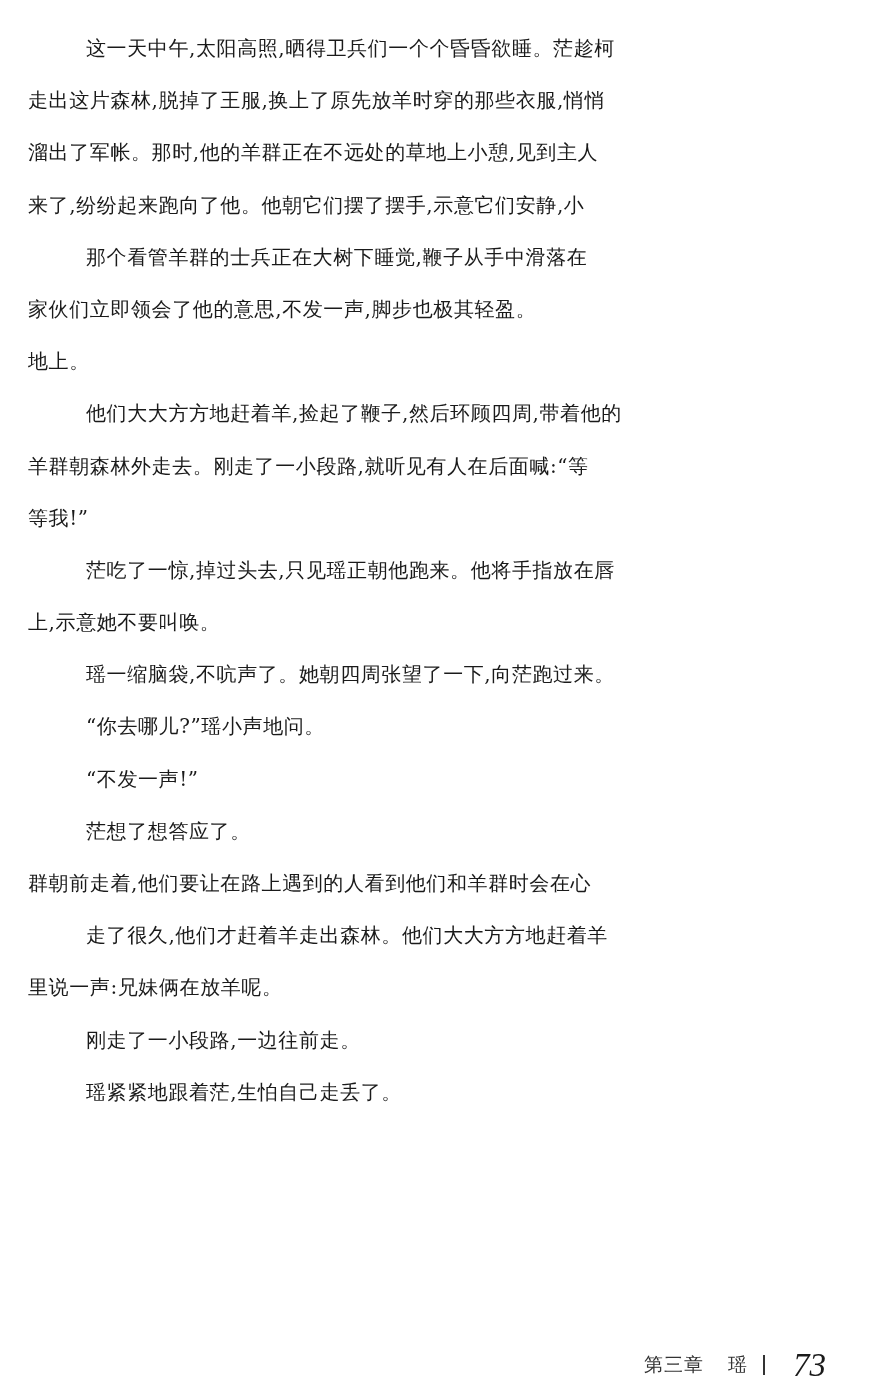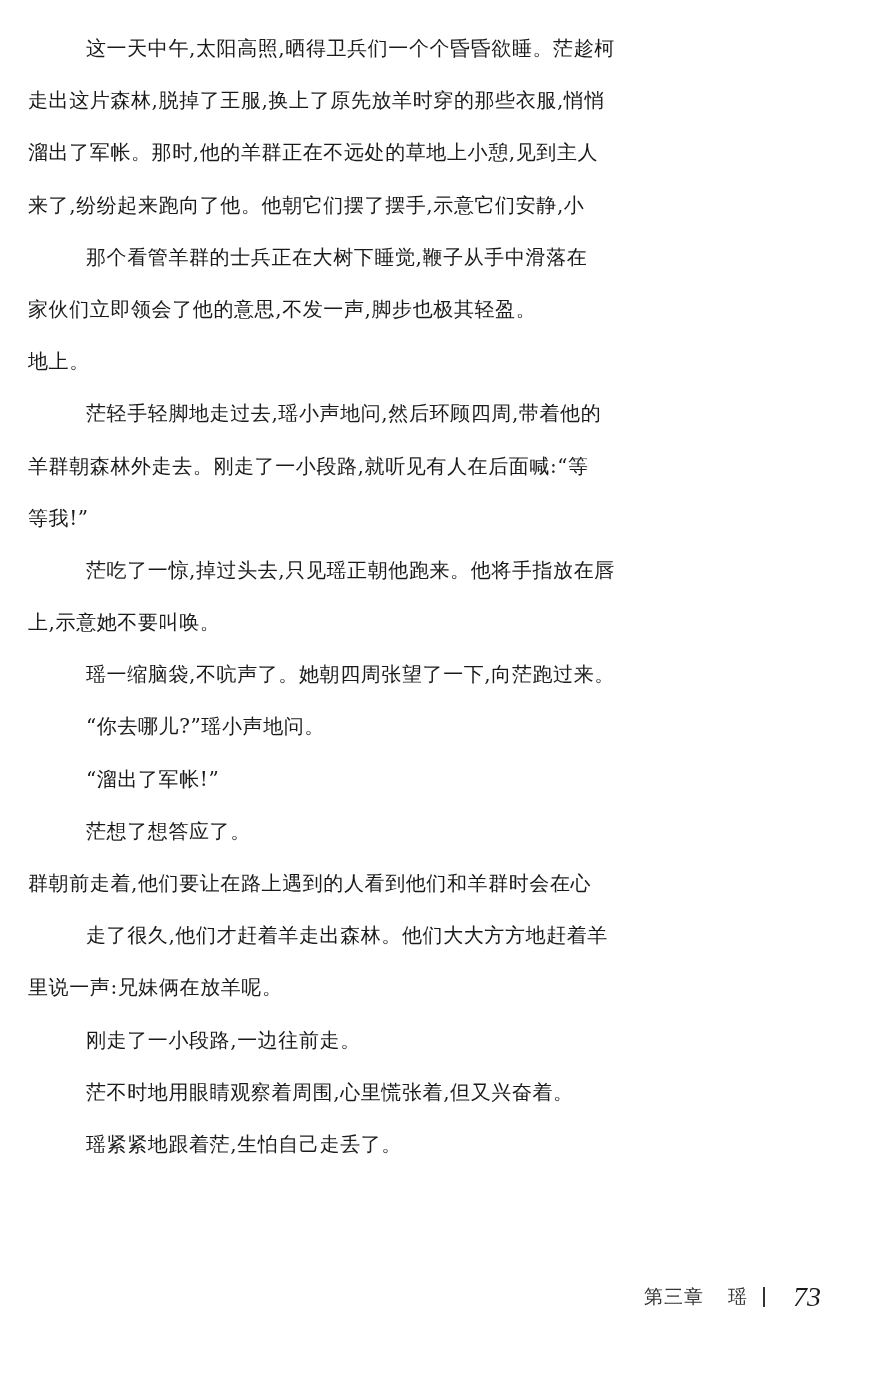--- a/index.html
+++ b/index.html
@@ -27,21 +27,21 @@
       line-height: 52.2px;
       font-size: 20px;
       white-space: nowrap;
       letter-spacing: 0.6px;
     }
     .indent {
       padding-left: 58px;
     }
     .footer {
       position: absolute;
-      top: 1280px;
+      top: 1348px;
       left: 644px;
       height: 34px;
       display: flex;
       align-items: center;
       color: #333333;
     }
     .footer-chapter {
       font-family: "DejaVu Sans", "Liberation Sans", sans-serif;
       font-size: 19px;
       letter-spacing: 1px;
@@ -55,49 +55,48 @@
       display: inline-block;
       width: 2px;
       height: 20px;
       background: #333333;
       margin-left: 16px;
       margin-right: 28px;
     }
     .footer-page {
       font-family: "Liberation Serif", "DejaVu Serif", serif;
       font-style: italic;
-      font-size: 28px;
+      font-size: 33px;
       color: #1a1a1a;
     }
   </style>
 </head>
 <body>
 
 <div class="page">
   <span class="line indent">这一天中午,太阳高照,晒得卫兵们一个个昏昏欲睡。茫趁柯</span>
   <span class="line">走出这片森林,脱掉了王服,换上了原先放羊时穿的那些衣服,悄悄</span>
   <span class="line">溜出了军帐。那时,他的羊群正在不远处的草地上小憩,见到主人</span>
   <span class="line">来了,纷纷起来跑向了他。他朝它们摆了摆手,示意它们安静,小</span>
   <span class="line indent">那个看管羊群的士兵正在大树下睡觉,鞭子从手中滑落在</span>
   <span class="line">家伙们立即领会了他的意思,不发一声,脚步也极其轻盈。</span>
   <span class="line">地上。</span>
-  <span class="line indent">茫轻手轻脚地走过去,瑶小声地问,然后环顾四周,带着他的</span>
+  <span class="line indent">他们大大方方地赶着羊,捡起了鞭子,然后环顾四周,带着他的</span>
   <span class="line">羊群朝森林外走去。刚走了一小段路,就听见有人在后面喊:“等</span>
   <span class="line">等我!”</span>
   <span class="line indent">茫吃了一惊,掉过头去,只见瑶正朝他跑来。他将手指放在唇</span>
   <span class="line">上,示意她不要叫唤。</span>
   <span class="line indent">瑶一缩脑袋,不吭声了。她朝四周张望了一下,向茫跑过来。</span>
   <span class="line indent">“你去哪儿?”瑶小声地问。</span>
-  <span class="line indent">“溜出了军帐!”</span>
+  <span class="line indent">“不发一声!”</span>
   <span class="line indent">茫想了想答应了。</span>
   <span class="line">群朝前走着,他们要让在路上遇到的人看到他们和羊群时会在心</span>
   <span class="line indent">走了很久,他们才赶着羊走出森林。他们大大方方地赶着羊</span>
   <span class="line">里说一声:兄妹俩在放羊呢。</span>
   <span class="line indent">刚走了一小段路,一边往前走。</span>
-  <span class="line indent">茫不时地用眼睛观察着周围,心里慌张着,但又兴奋着。</span>
   <span class="line indent">瑶紧紧地跟着茫,生怕自己走丢了。</span>
 </div>
 
 <div class="footer">
   <span class="footer-chapter">第三章</span>
   <span class="footer-title">瑶</span>
   <span class="footer-divider"></span>
   <span class="footer-page">73</span>
 </div>
 

